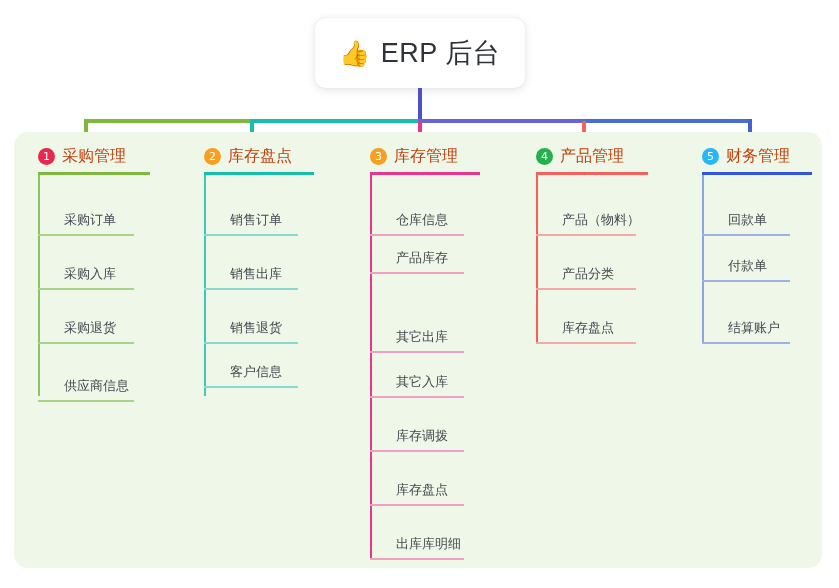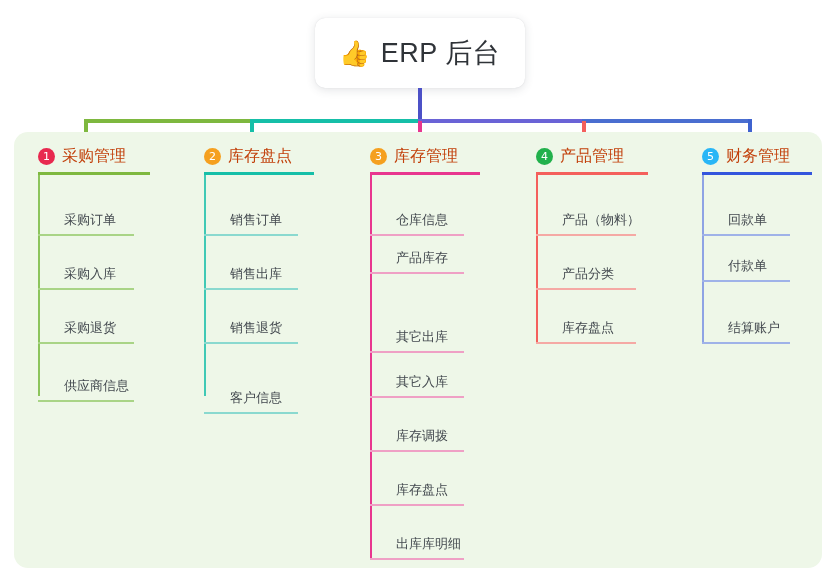--- a/index.html
+++ b/index.html
@@ -134,21 +134,21 @@
           <div class="item-rule" style="width: 94px; background: rgb(138, 217, 207);"></div>
         </div>
         <div class="item" style="top: 104px; height: 54px; width: 94px;">
           <span class="item-label">销售出库</span>
           <div class="item-rule" style="width: 94px; background: rgb(138, 217, 207);"></div>
         </div>
         <div class="item" style="top: 158px; height: 54px; width: 94px; text-align: right;">
           <span class="item-label">销售退货</span>
           <div class="item-rule" style="width: 94px; background: rgb(138, 217, 207);"></div>
         </div>
-        <div class="item" style="top: 228px; height: 54px; width: 94px;">
+        <div class="item" style="top: 202px; height: 54px; width: 94px;">
           <span class="item-label">客户信息</span>
           <div class="item-rule" style="width: 94px; background: rgb(138, 217, 207);"></div>
         </div>
       </div>
       <div class="col" style="left: 356px; width: 110px;">
         <div class="col-head">
           <span class="badge" style="background: rgb(245, 160, 31);">3</span>
           <span class="head-label">库存管理</span>
         </div>
         <div class="head-rule" style="width: 110px; background: rgb(232, 54, 143);"></div>

